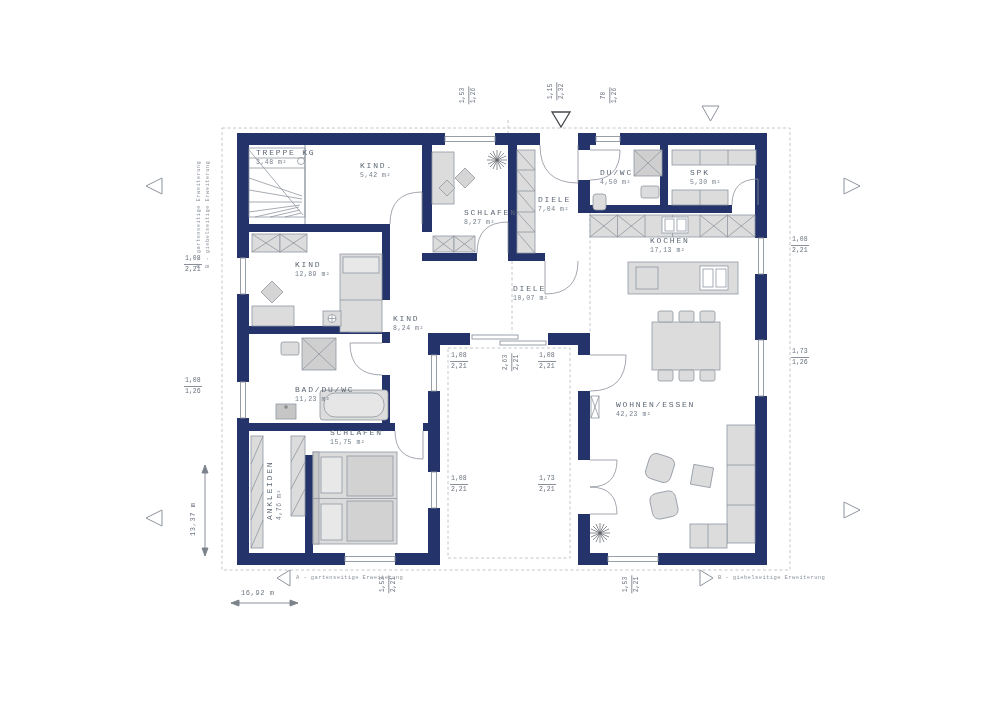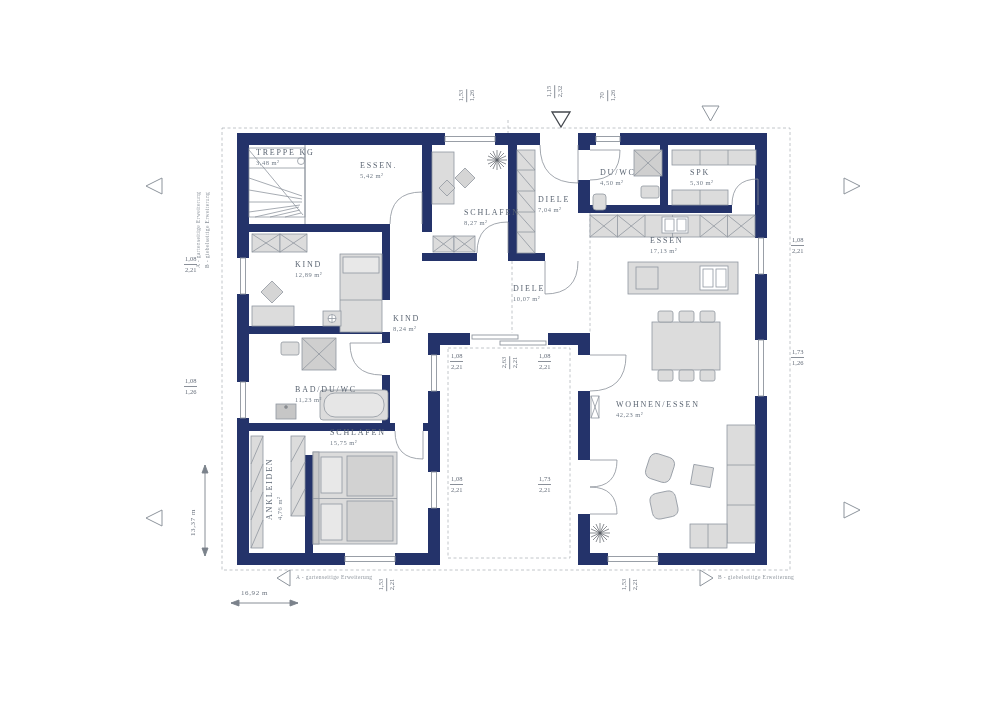--- a/index.html
+++ b/index.html
@@ -1,17 +1,17 @@
 <!DOCTYPE html>
 <html><head>
 <meta charset="utf-8">
 <style>
   html,body{margin:0;padding:0;background:#ffffff;}
   .canvas{position:relative;width:1000px;height:707px;background:#fff;
-          font-family:Liberation Serif, serif;overflow:hidden;border-radius:20px;}
+          font-family:Liberation Mono, monospace;overflow:hidden;border-radius:20px;}
   .canvas svg{position:absolute;left:0;top:0;}
   .room-label{position:absolute;color:#5c6673;white-space:nowrap;line-height:1;}
   .rn{display:block;font-size:8px;letter-spacing:1.8px;}
   .ra{display:block;font-size:6.5px;letter-spacing:.5px;margin-top:2.5px;color:#737d89;}
   .dim{position:absolute;font-size:6.5px;color:#68707c;line-height:1;text-align:center;white-space:nowrap;}
   .dim .a{display:block;border-bottom:.8px solid #8a9099;padding:0 1px 1.5px;}
   .dim .b{display:block;padding-top:1.5px;}
   .rot{transform:rotate(-90deg);}
   .vrot{transform:rotate(-90deg);transform-origin:0 0;}
   .note{position:absolute;font-size:5.5px;color:#8d949c;letter-spacing:.4px;white-space:nowrap;line-height:1;}
@@ -306,41 +306,41 @@
     <polygon points="205,465 202,473 208,473"></polygon>
         <polygon points="205,556 202,548 208,548"></polygon>
   </g>
 </svg>
 
   <div class="room-label" style="left:256px;top:149px">
     <span class="rn">TREPPE KG</span>
     <span class="ra">3,48 m²</span>
   </div>
   <div class="room-label" style="left:360px;top:162px">
-    <span class="rn">ESSEN.</span>
+    <span class="rn">KIND.</span>
     <span class="ra">5,42 m²</span>
   </div>
   <div class="room-label" style="left:464px;top:209px">
     <span class="rn">SCHLAFEN</span>
     <span class="ra">8,27 m²</span>
   </div>
   <div class="room-label" style="left:538px;top:196px">
     <span class="rn">DIELE</span>
     <span class="ra">7,04 m²</span>
   </div>
   <div class="room-label" style="left:600px;top:169px">
     <span class="rn">DU/WC</span>
     <span class="ra">4,50 m²</span>
   </div>
   <div class="room-label" style="left:690px;top:169px">
     <span class="rn">SPK</span>
     <span class="ra">5,30 m²</span>
   </div>
   <div class="room-label" style="left:650px;top:237px">
-    <span class="rn">ESSEN</span>
+    <span class="rn">KOCHEN</span>
     <span class="ra">17,13 m²</span>
   </div>
   <div class="room-label" style="left:295px;top:261px">
     <span class="rn">KIND</span>
     <span class="ra">12,89 m²</span>
   </div>
   <div class="room-label" style="left:513px;top:285px">
     <span class="rn">DIELE</span>
     <span class="ra">10,07 m²</span>
   </div>

